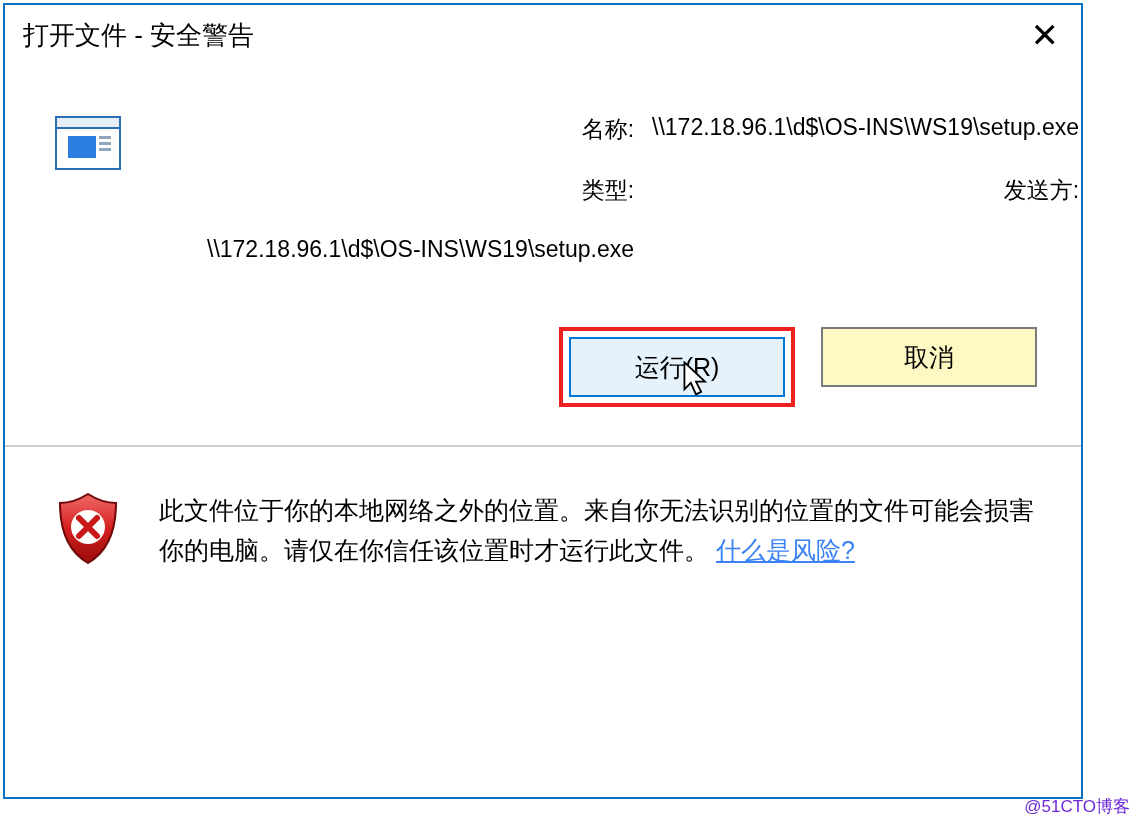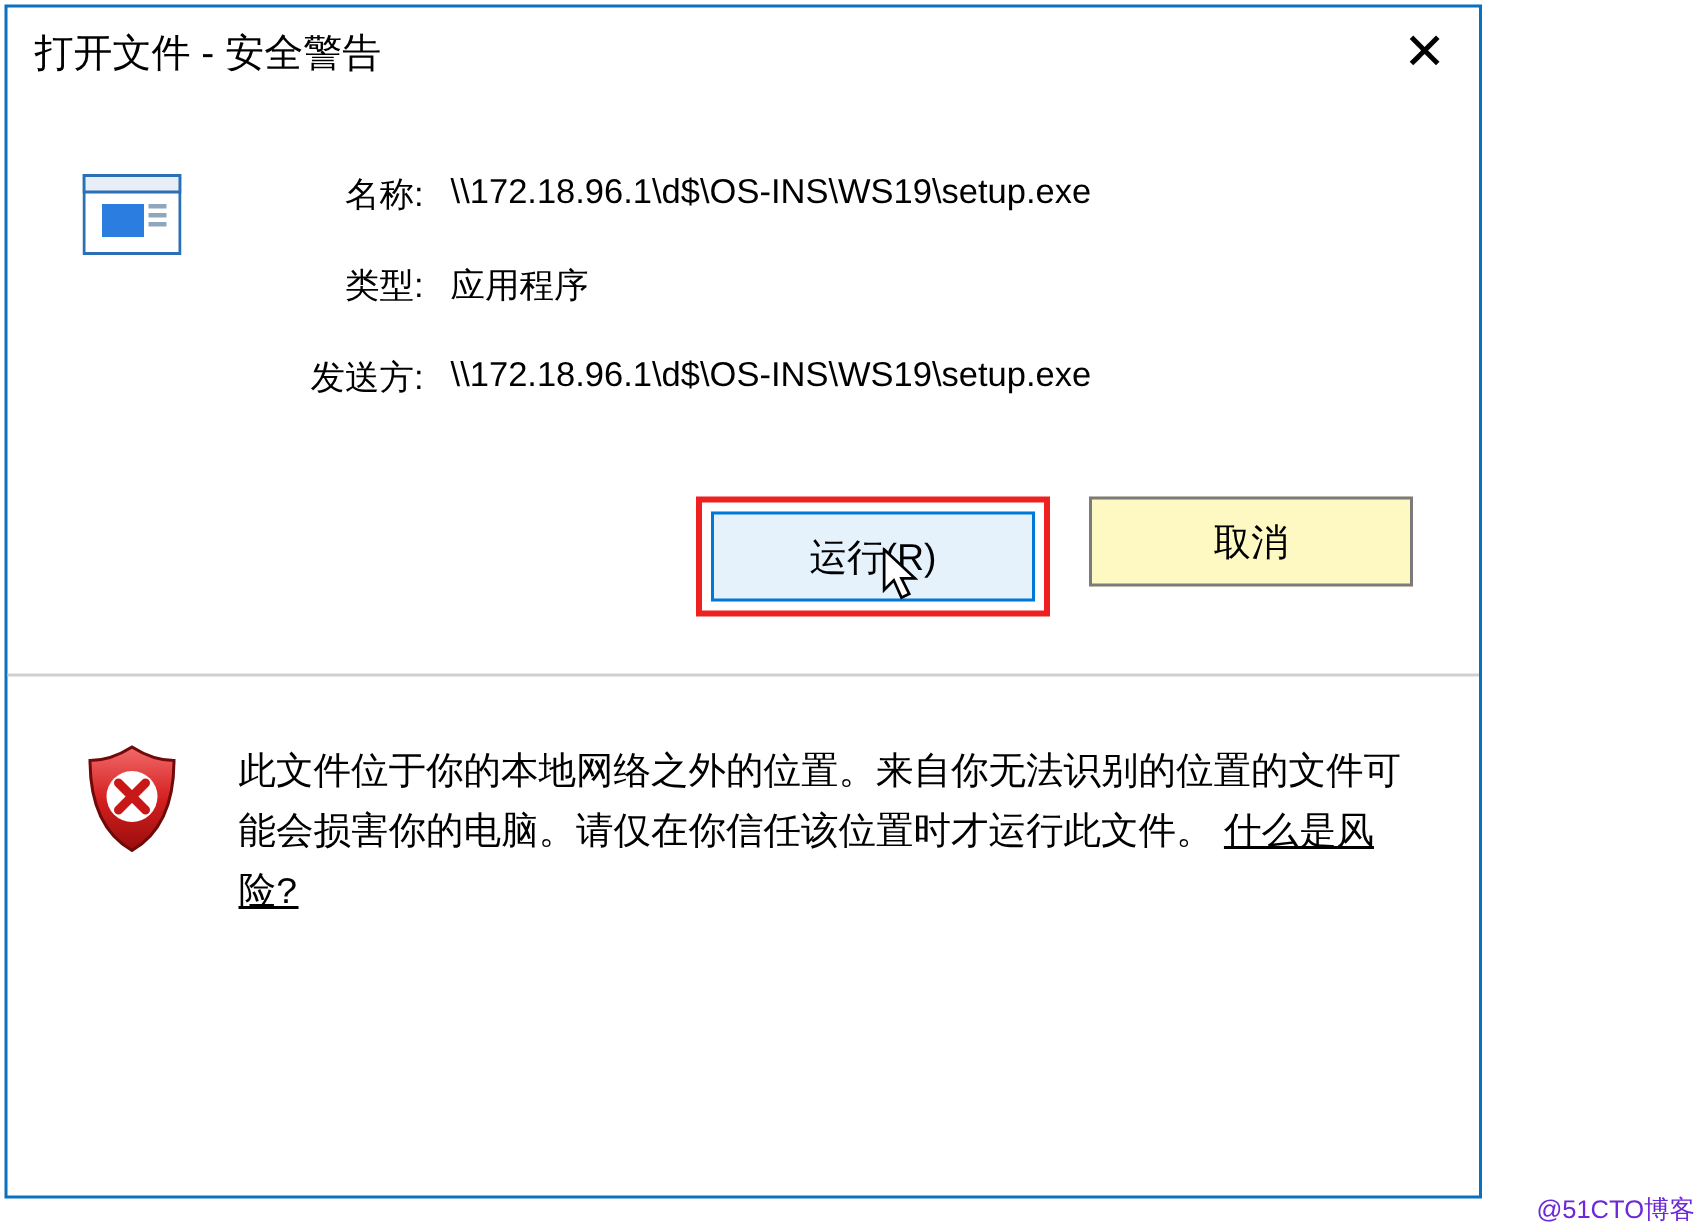--- a/index.html
+++ b/index.html
@@ -7,21 +7,21 @@
     padding: 0;
     width: 1134px;
     height: 820px;
     font-family: "Microsoft YaHei", "Segoe UI", Tahoma, sans-serif;
     background: #ffffff;
     color: #000000;
     overflow: hidden;
   }
   .window {
     box-sizing: border-box;
-    width: 985px;
+    width: 1080px;
     height: 796px;
     margin: 3px 0 0 3px;
     border: 2px solid #0a70c0;
     background: #ffffff;
     display: flex;
     flex-direction: column;
     position: relative;
   }
   .titlebar {
     height: 60px;
@@ -122,24 +122,23 @@
     gap: 36px;
   }
   .shield {
     flex: 0 0 auto;
   }
   .footer-text {
     font-size: 25px;
     line-height: 1.58;
   }
   .risk-link {
-    color: #000000;
+    color: #3b82f6;
     text-decoration: underline;
     cursor: pointer;
-    font-family: Liberation Mono, monospace;
   }
   .watermark {
     position: absolute;
     right: 4px;
     bottom: 2px;
     font-size: 17px;
     color: #6d28d9;
     font-family: Arial, sans-serif;
   }
 </style>
@@ -166,21 +165,20 @@
           <rect x="44" y="26" width="12" height="3" fill="#8fa7bd"></rect>
           <rect x="44" y="32" width="12" height="3" fill="#8fa7bd"></rect>
         </svg>
       </span>
 
       <div class="fields">
         <div class="fld-label">名称:</div>
         <div class="fld-value">\\172.18.96.1\d$\OS-INS\WS19\setup.exe</div>
 
         <div class="fld-label">类型:</div>
-        <div class="fld-value">应用程序</div>
 
         <div class="fld-label">发送方:</div>
         <div class="fld-value">\\172.18.96.1\d$\OS-INS\WS19\setup.exe</div>
       </div>
     </div>
   </div>
 
   <div class="buttons">
     <div class="run-highlight">
       <div class="btn btn-run">

